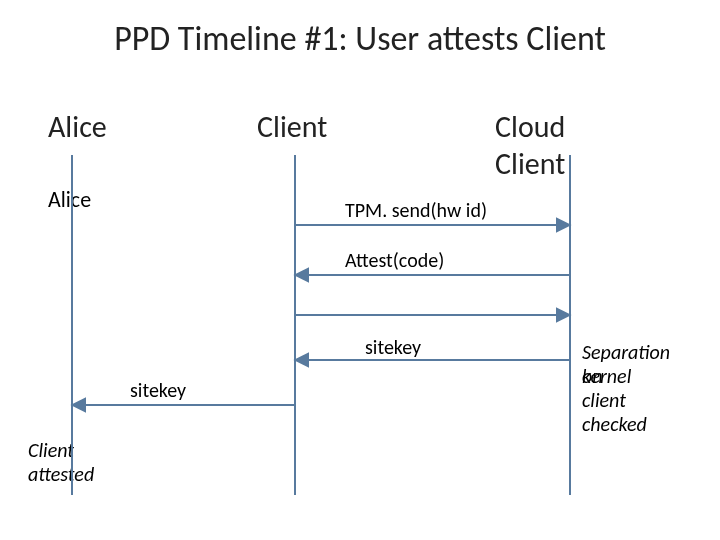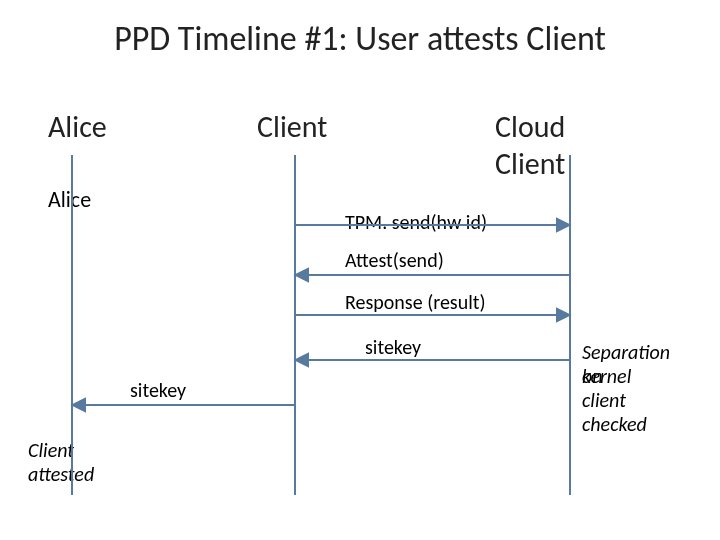--- a/index.html
+++ b/index.html
@@ -62,25 +62,24 @@
 <div class="slide">
 
   <div class="title">PPD Timeline #1:  User attests Client</div>
 
   <div class="col-head" style="left:48px;  top:108px;">Alice</div>
   <div class="col-head" style="left:257px; top:108px;">Client</div>
   <div class="col-head" style="left:495px; top:108px;">Cloud Client</div>
 
   <div class="caption" style="left:48px; top:186px;">Alice</div>
 
-  <div class="annot" style="left:345px; top:198px;margin-top:12px;">TPM. send(hw id)</div>
+  <div class="annot" style="left:345px; top:198px;">TPM. send(hw id)</div>
 
-  <div class="annot" style="left:345px; top:248px;">Attest(send)</div>
+  <div class="annot" style="left:345px; top:248px;">Attest(code)</div>
 
-  <div class="annot" style="left:345px; top:290px;">Response (result)</div>
 
   <div class="annot" style="left:365px; top:335px;">sitekey</div>
 
   <div class="annot" style="left:130px; top:378px;">sitekey</div>
 
 
   <div class="annot-sub" style="left:582px; top:302px;">Separation kernel</div>
   <div class="annot-sub" style="left:582px; top:326px;">on client checked</div>
 
   <div class="annot-sub" style="left:28px; top:400px;">Client</div>

